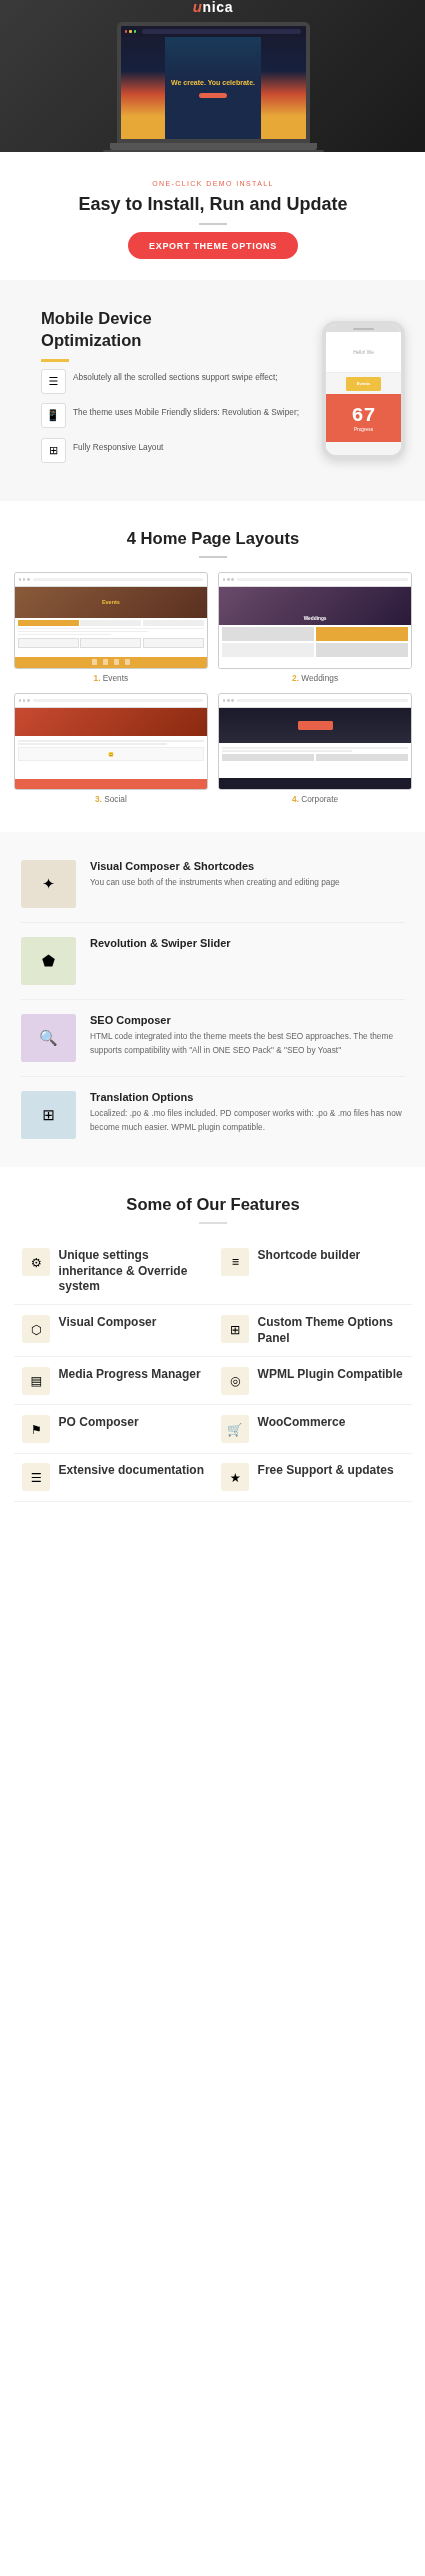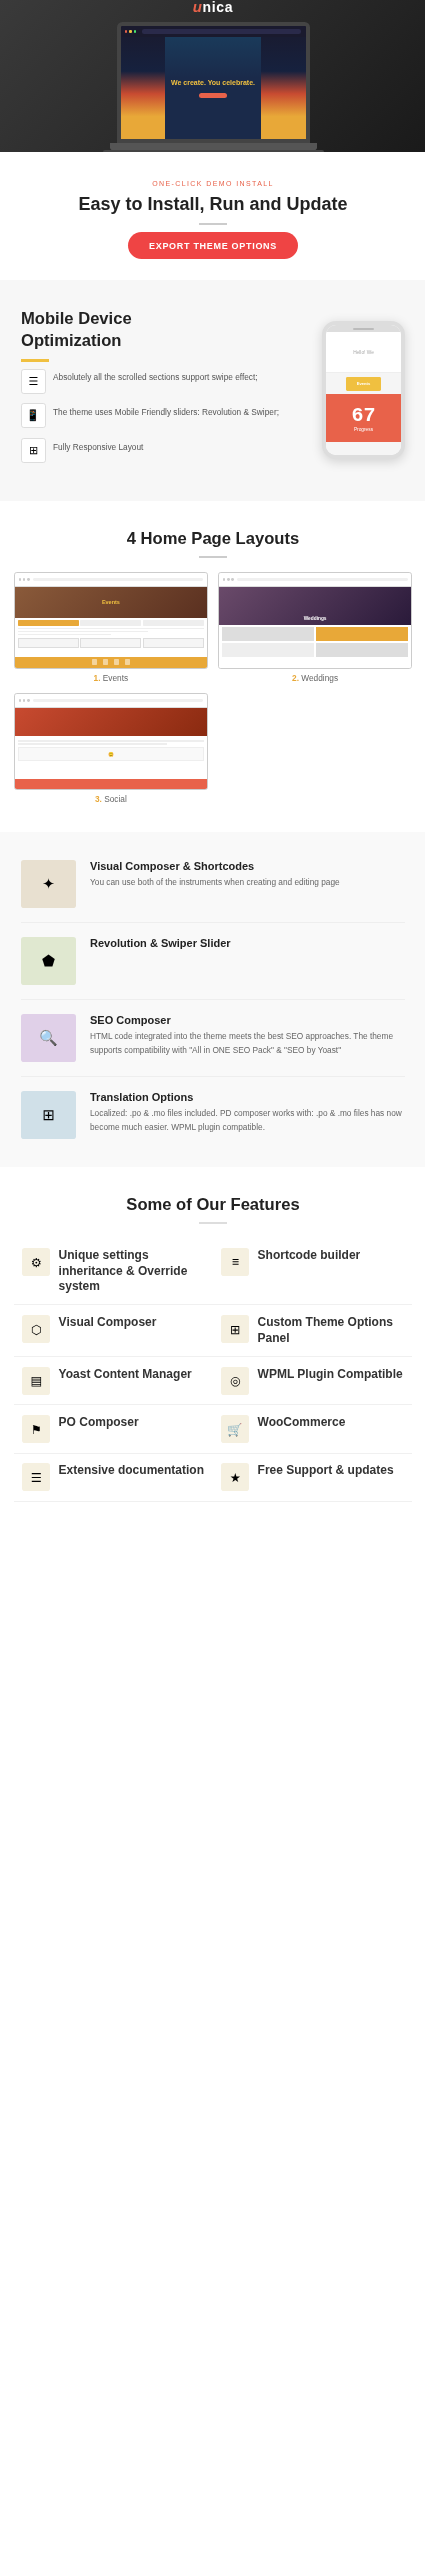--- a/index.html
+++ b/index.html
@@ -65,21 +65,21 @@
     }
 
     
     .mobile-section {
       background: #f7f7f7;
       padding: 28px 21px;
       display: flex;
       align-items: center;
       gap: 14px;
     }
-    .mobile-left { flex: 1; }
+    .mobile-left { flex: 1; margin-left: 20px; }
     .mobile-title { font-size: 16.6px; font-weight: bold; color: #222; margin-bottom: 8.3px; line-height: 1.3; }
     .divider-gold { width: 28px; height: 2.1px; background: #f0c040; margin: 7px 0; }
     .feature-item { display: flex; align-items: flex-start; gap: 7px; margin-bottom: 9.7px; }
     .feature-icon {
       width: 25px; height: 25px; background: #fff; border: 0.7px solid #ddd;
       border-radius: 2.8px; display: flex; align-items: center; justify-content: center;
       font-size: 11px; flex-shrink: 0;
     }
     .feature-text { font-size: 8.3px; color: #555; line-height: 1.5; padding-top: 2.8px; }
     .mobile-right { flex-shrink: 0; }
@@ -328,20 +328,46 @@
           </div>
         </div>
         <div style="height:9.7px;background:#e8624a;"></div>
       </div>
       <div class="layout-label">
         <span class="layout-num">3.</span>
         <span>Social</span>
       </div>
     </div>
 
+    <div class="layout-item">
+      <div class="layout-thumb">
+        <div class="layout-thumb-top">
+          <div class="layout-dot"></div>
+            <div class="layout-dot"></div>
+            <div class="layout-dot"></div>
+          <div style="flex:1;height:2.8px;background:#f0f0f0;border-radius:1.4px;margin-left:2.1px;"></div>
+        </div>
+        <div style="height:35px;background:linear-gradient(180deg,#1a1a2a,#2a2a3a);display:flex;align-items:center;justify-content:center;">
+          <div style="width:35px;height:8.3px;background:#e8624a;border-radius:1.4px;"></div>
+        </div>
+        <div style="flex:1;padding:2.8px;background:#fff;">
+          <div style="height:1.4px;background:#eee;margin:1.4px 0;"></div>
+          <div style="height:1.4px;background:#eee;margin:1.4px 0;width:70%;"></div>
+          <div style="display:flex;gap:1.4px;margin-top:2.1px;">
+            <div style="flex:1;height:7px;background:#ddd;"></div>
+            <div style="flex:1;height:7px;background:#ddd;"></div>
+          </div>
+        </div>
+        <div style="height:11px;background:#1a1a2a;"></div>
+      </div>
+      <div class="layout-label">
+        <span class="layout-num">4.</span>
+        <span>Corporate</span>
+      </div>
+    </div>
 
   </div>
 </div>
 
 <div class="features-section">
 
   <div class="feature-row">
     <div class="feature-img" style="background:#e8e0d0;font-size:15px;">✦</div>
     <div class="feature-content">
       <div class="feature-title">Visual Composer &amp; Shortcodes</div>
@@ -404,21 +430,21 @@
     <div class="feat-item">
       <div class="feat-icon">⊞</div>
       <div class="feat-text">
         <div class="feat-name">Custom Theme Options Panel</div>
       </div>
     </div>
 
     <div class="feat-item">
       <div class="feat-icon">▤</div>
       <div class="feat-text">
-        <div class="feat-name">Yoast Content Manager</div>
+        <div class="feat-name">Media Progress Manager</div>
       </div>
     </div>
 
     <div class="feat-item">
       <div class="feat-icon">◎</div>
       <div class="feat-text">
         <div class="feat-name">WPML Plugin Compatible</div>
       </div>
     </div>
 

